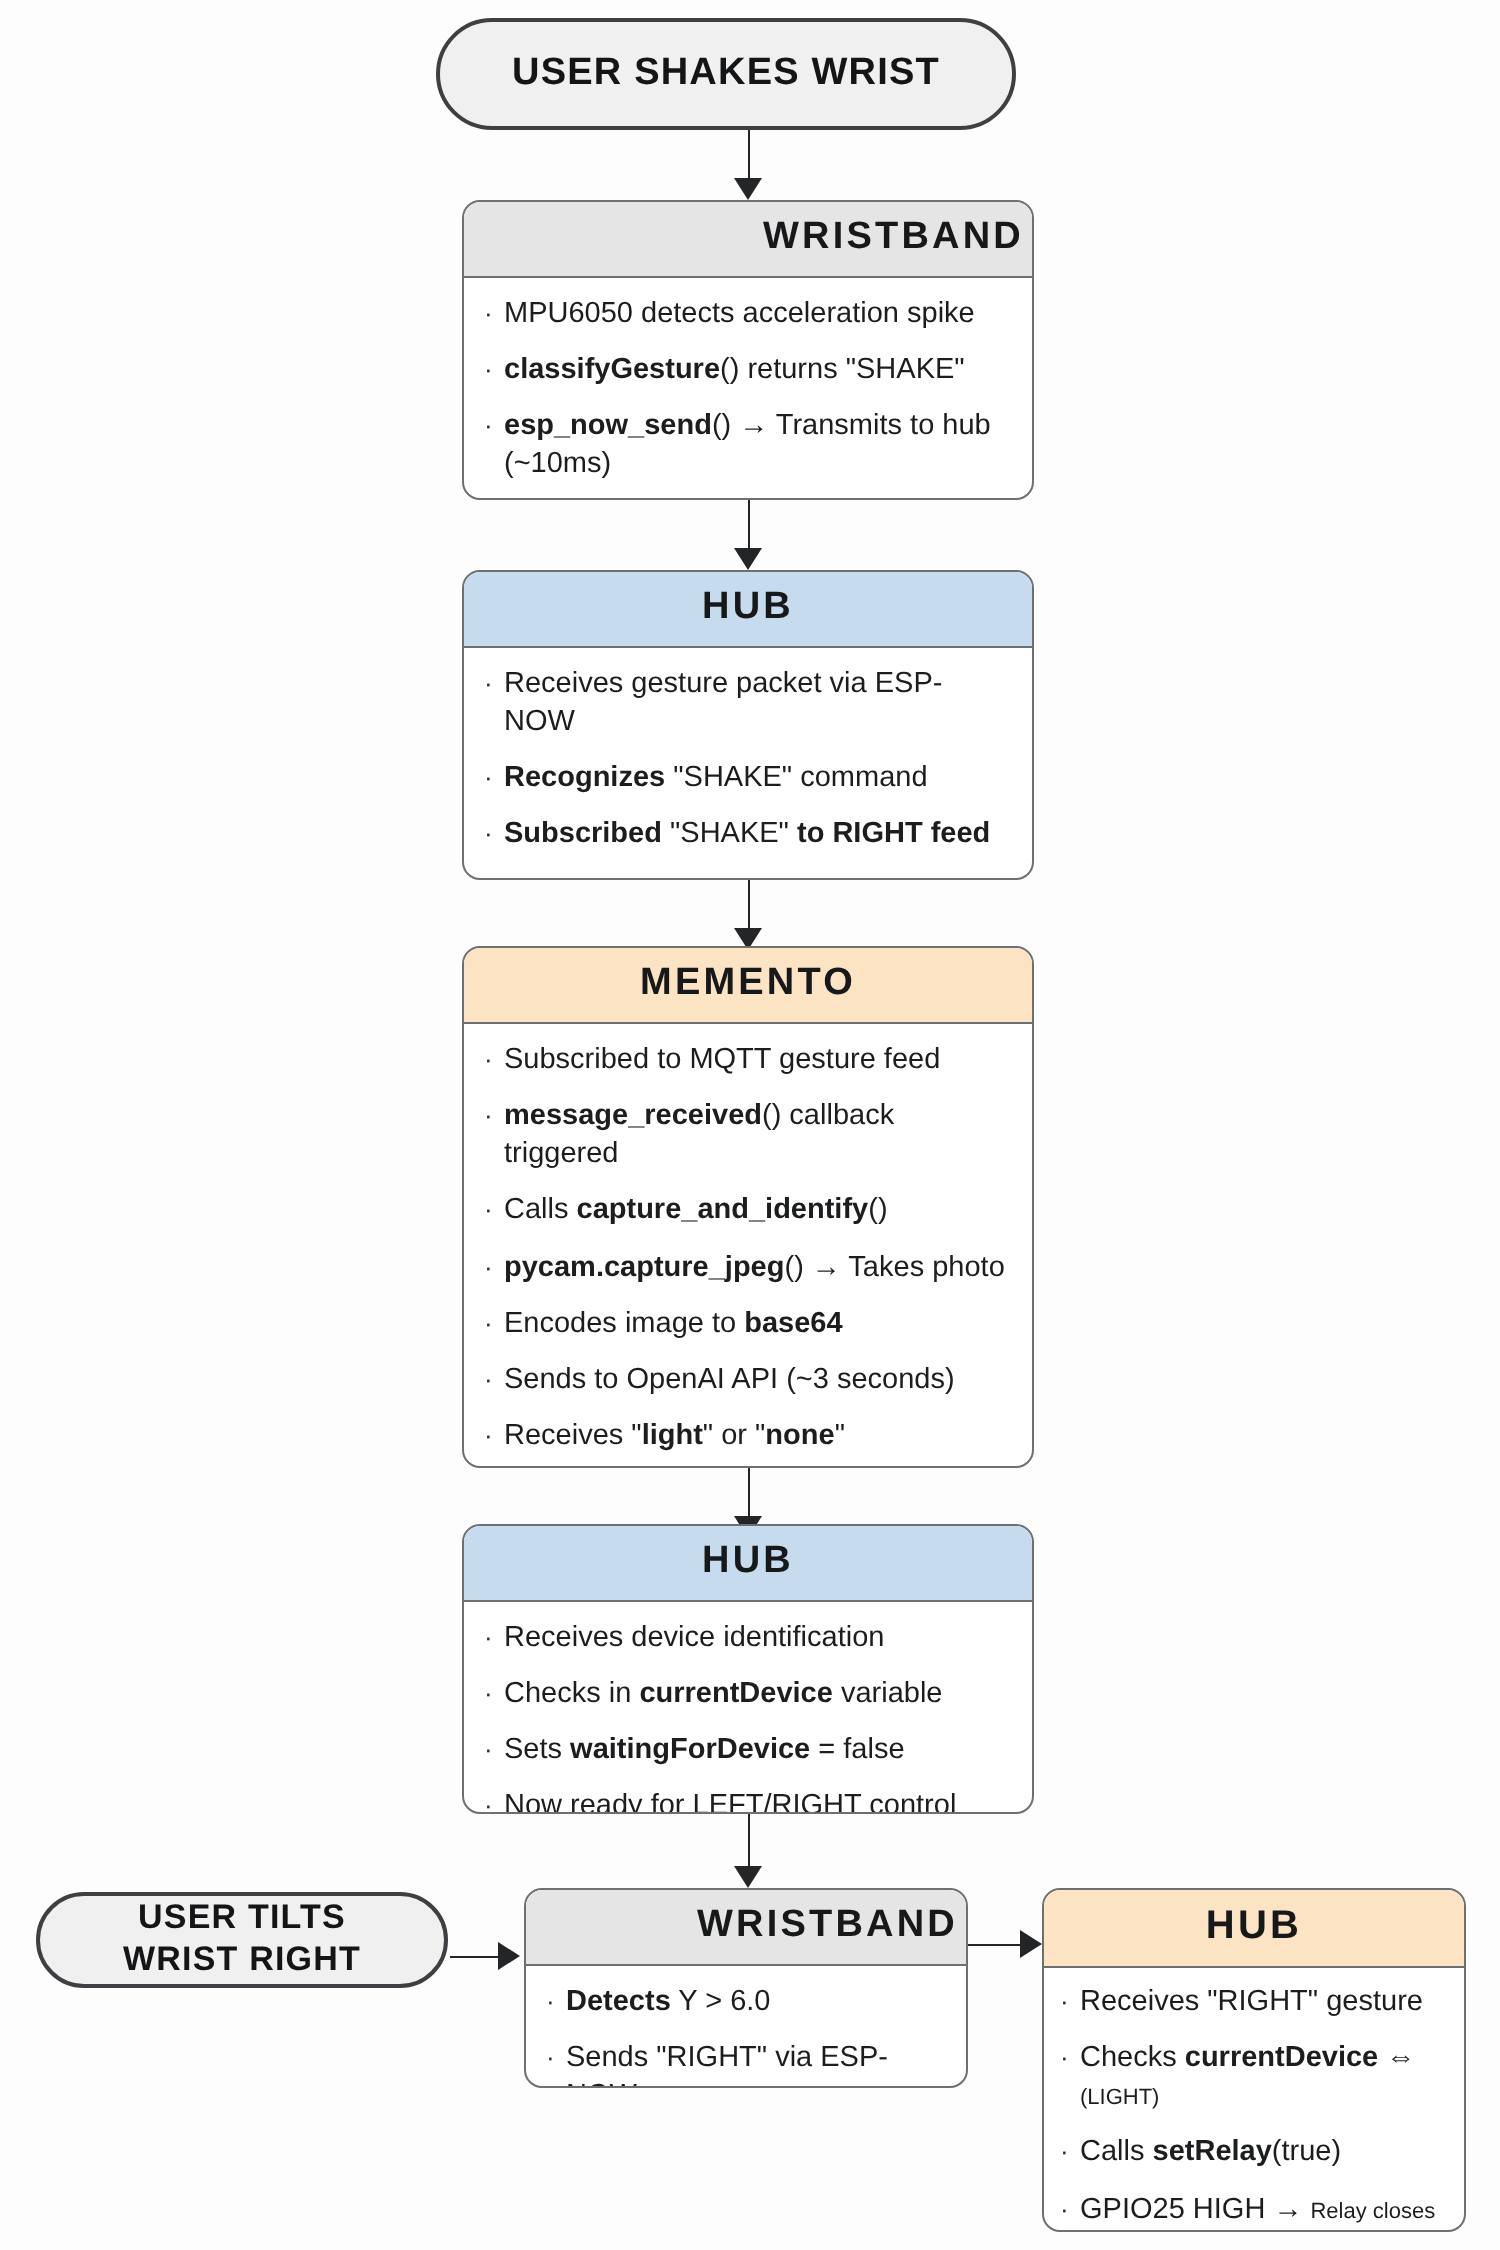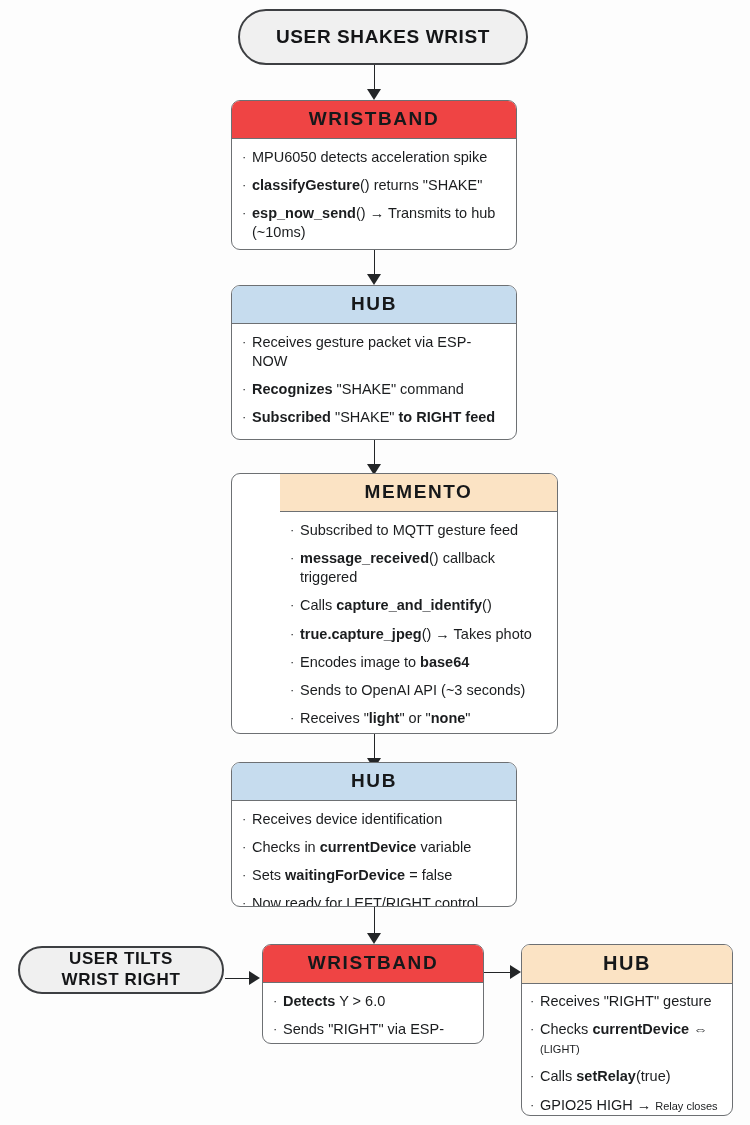--- a/index.html
+++ b/index.html
@@ -41,21 +41,21 @@
   }
   .box-header {
     text-align: center;
     font-size: 19px;
     font-weight: bold;
     letter-spacing: 1.6px;
     padding: 7px 4px 8px;
     border-bottom: 1.4px solid #6d7073;
     color: #16181a;
   }
-  .hdr-green  { background: #ef4444; }
+  .hdr-green  { background: #e5e5e5; text-align: right; }
   .hdr-blue   { background: #c6dcee; }
   .hdr-orange { background: #fbe3c4; }
 
   .box-body {
     padding: 9px 10px 10px 10px;
   }
   .row {
     display: flex;
     align-items: flex-start;
     font-size: 14.5px;
@@ -97,21 +97,21 @@
     position: absolute;
     width: 0; height: 0;
     border-top: 7px solid transparent;
     border-bottom: 7px solid transparent;
     border-left: 11px solid #232527;
   }
 </style>
 </head>
 <body>
 
-<div class="oval" style="left:238px; top:9px; width:290px; height:56px; font-size:19px;">USER SHAKES WRIST</div>
+<div class="oval" style="left:218px; top:9px; width:290px; height:56px; font-size:19px;">USER SHAKES WRIST</div>
 
 <div class="vline" style="left:374px; top:65px; height:30px;"></div>
 <div class="arrow-down" style="left:367px; top:89px;"></div>
 
 <div class="box" style="left:231px; top:100px; width:286px; height:150px;">
   <div class="box-header hdr-green">WRISTBAND</div>
   <div class="box-body">
       <div class="row">
         <span class="bullet">·</span>
         <span class="txt"><span>MPU6050 detects acceleration spike</span></span>
@@ -148,38 +148,38 @@
       <div class="row">
         <span class="bullet">·</span>
         <span class="txt"><span>Sets </span><span class="b">waitingForDevice</span><span> = true</span></span>
       </div>
     </div>
 </div>
 
 <div class="vline" style="left:374px; top:440px; height:28px;"></div>
 <div class="arrow-down" style="left:367px; top:464px;"></div>
 
-<div class="box" style="left:231px; top:473px; width:327px; height:261px;padding-left:48px;">
+<div class="box" style="left:231px; top:473px; width:286px; height:261px;">
   <div class="box-header hdr-orange">MEMENTO</div>
   <div class="box-body" style="padding-top:9px;">
       <div class="row">
         <span class="bullet">·</span>
         <span class="txt"><span>Subscribed to MQTT gesture feed</span></span>
       </div>
       <div class="row">
         <span class="bullet">·</span>
         <span class="txt"><span class="b">message_received</span><span>() callback triggered</span></span>
       </div>
       <div class="row">
         <span class="bullet">·</span>
         <span class="txt"><span>Calls </span><span class="b">capture_and_identify</span><span>()</span></span>
       </div>
       <div class="row">
         <span class="bullet">·</span>
-        <span class="txt"><span class="b">true.capture_jpeg</span><span>() → Takes photo</span></span>
+        <span class="txt"><span class="b">pycam.capture_jpeg</span><span>() → Takes photo</span></span>
       </div>
       <div class="row">
         <span class="bullet">·</span>
         <span class="txt"><span>Encodes image to </span><span class="b">base64</span></span>
       </div>
       <div class="row">
         <span class="bullet">·</span>
         <span class="txt"><span>Sends to OpenAI API (~3 seconds)</span></span>
       </div>
       <div class="row">

